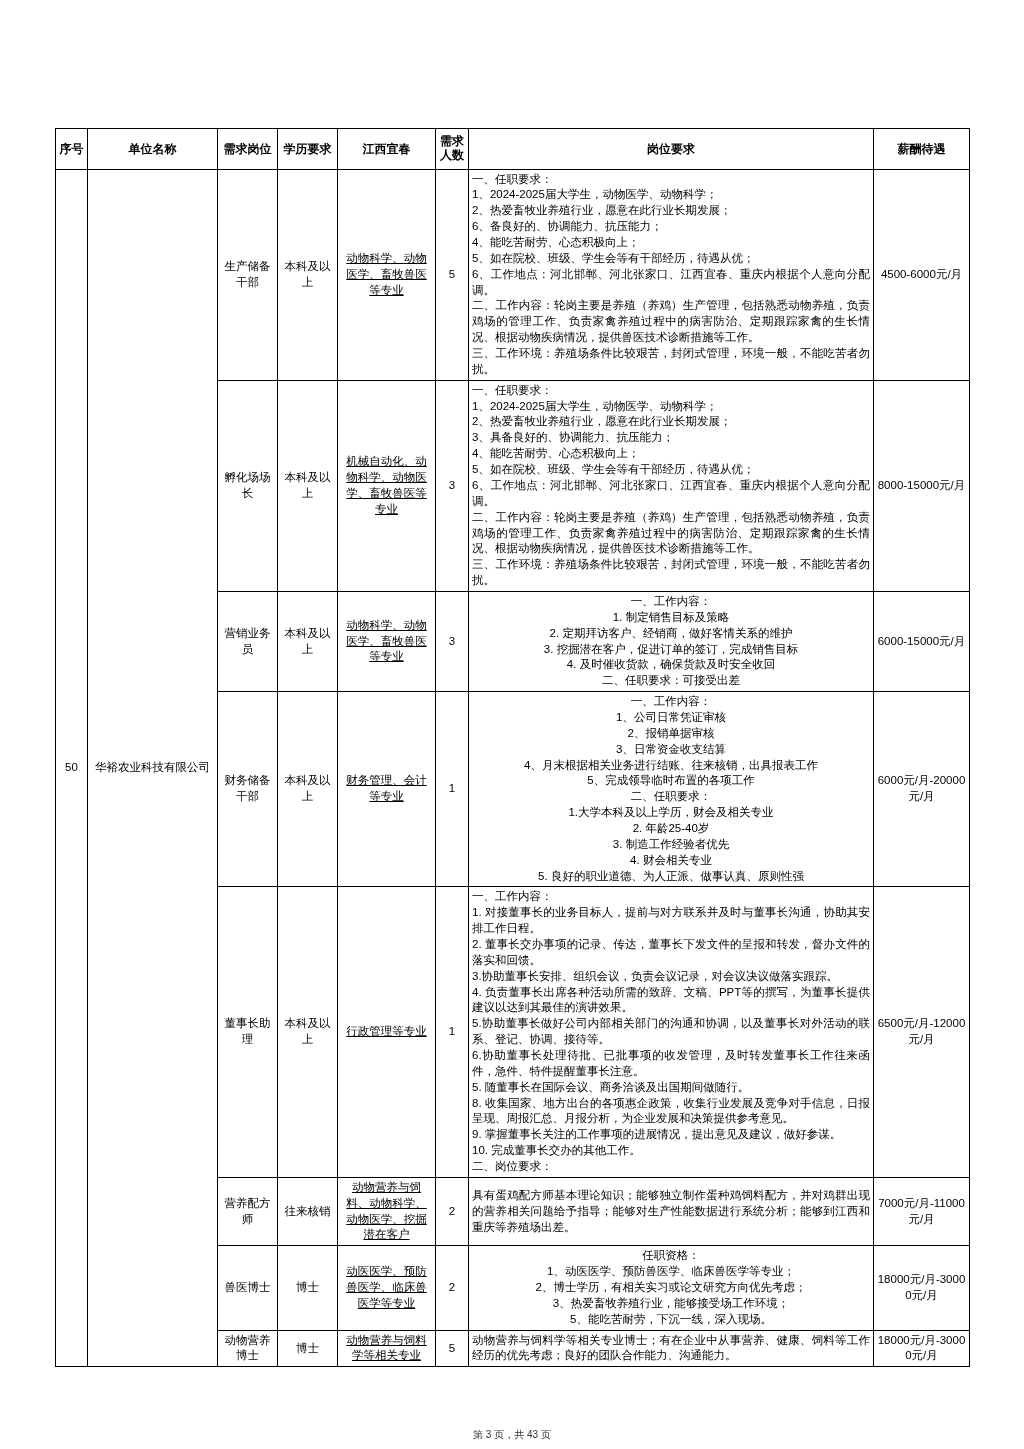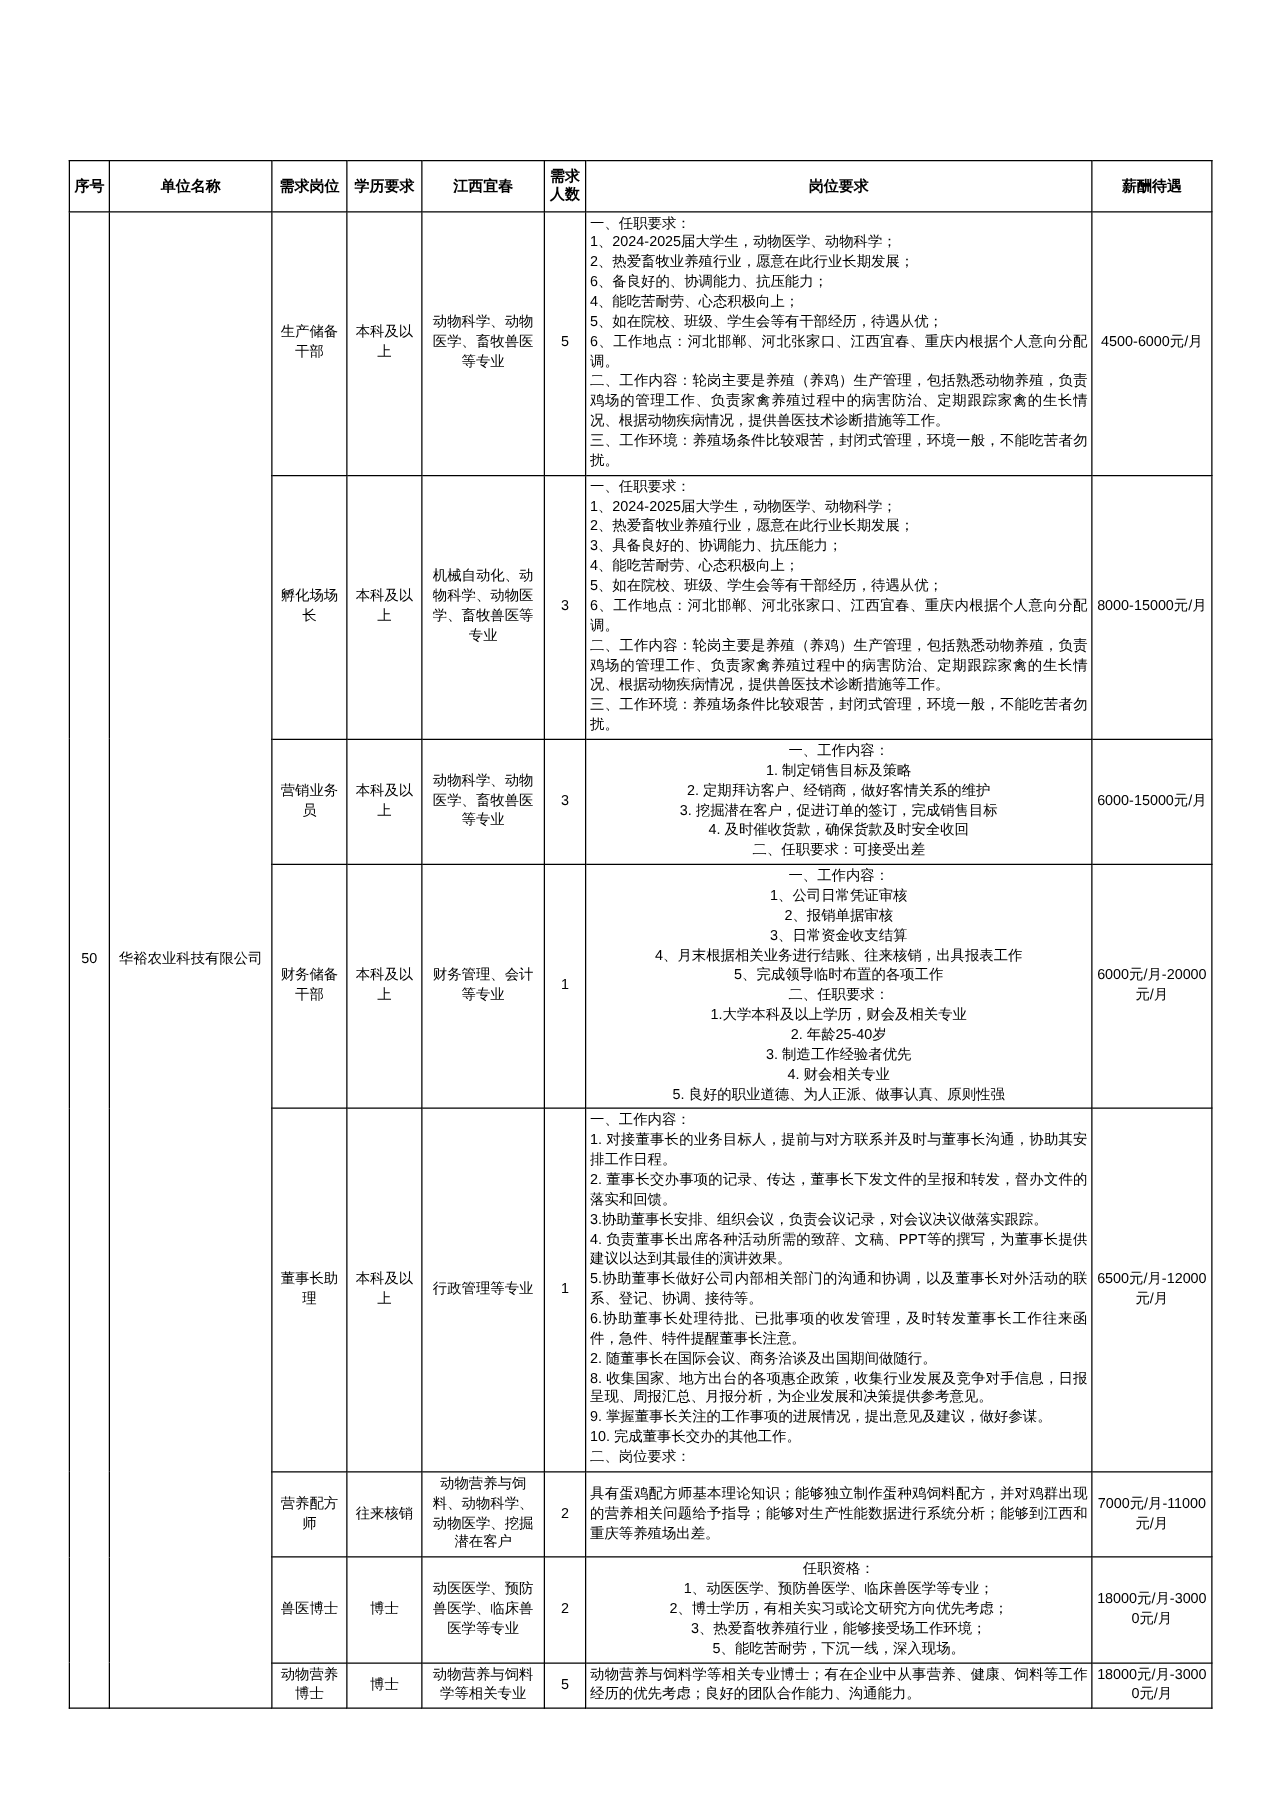--- a/index.html
+++ b/index.html
@@ -67,20 +67,21 @@
     line-height: 1.5;
     font-family: Liberation Mono, monospace;
   }
   td.cell-edu {
     font-size: 11.5px;
     line-height: 1.5;
   }
   td.cell-major {
     font-size: 11.5px;
     line-height: 1.45;
+    text-decoration: underline;
   }
   td.cell-count {
     font-size: 12px;
   }
   td.cell-req {
     font-size: 11.5px;
     line-height: 1.42;
     text-align: center;
     padding: 3px 5px;
   }
@@ -227,21 +228,21 @@
         <td class="cell-major">行政管理等专业</td>
         <td class="cell-count">1</td>
         <td class="cell-req just">
           <span class="reqline">一、工作内容：</span>
           <span class="reqline">1. 对接董事长的业务目标人，提前与对方联系并及时与董事长沟通，协助其安排工作日程。</span>
           <span class="reqline">2. 董事长交办事项的记录、传达，董事长下发文件的呈报和转发，督办文件的落实和回馈。</span>
           <span class="reqline">3.协助董事长安排、组织会议，负责会议记录，对会议决议做落实跟踪。</span>
           <span class="reqline">4. 负责董事长出席各种活动所需的致辞、文稿、PPT等的撰写，为董事长提供建议以达到其最佳的演讲效果。</span>
           <span class="reqline">5.协助董事长做好公司内部相关部门的沟通和协调，以及董事长对外活动的联系、登记、协调、接待等。</span>
           <span class="reqline">6.协助董事长处理待批、已批事项的收发管理，及时转发董事长工作往来函件，急件、特件提醒董事长注意。</span>
-          <span class="reqline">2. 随董事长在国际会议、商务洽谈及出国期间做随行。</span>
+          <span class="reqline">5. 随董事长在国际会议、商务洽谈及出国期间做随行。</span>
           <span class="reqline">8. 收集国家、地方出台的各项惠企政策，收集行业发展及竞争对手信息，日报呈现、周报汇总、月报分析，为企业发展和决策提供参考意见。</span>
           <span class="reqline">9. 掌握董事长关注的工作事项的进展情况，提出意见及建议，做好参谋。</span>
           <span class="reqline">10. 完成董事长交办的其他工作。</span>
           <span class="reqline">二、岗位要求：</span>
         </td>
         <td class="cell-salary">6500元/月-12000元/月</td>
       </tr>
 
       <tr>
         <td class="cell-post">营养配方师</td>
@@ -276,14 +277,15 @@
         <td class="cell-count">5</td>
         <td class="cell-req just">
           <span class="reqline">动物营养与饲料学等相关专业博士；有在企业中从事营养、健康、饲料等工作经历的优先考虑；良好的团队合作能力、沟通能力。</span>
         </td>
         <td class="cell-salary">18000元/月-30000元/月</td>
       </tr>
 
     </tbody>
   </table>
 
+  <div class="footer-note">第 3 页，共 43 页</div>
 
 </div>
 
 </body></html>

